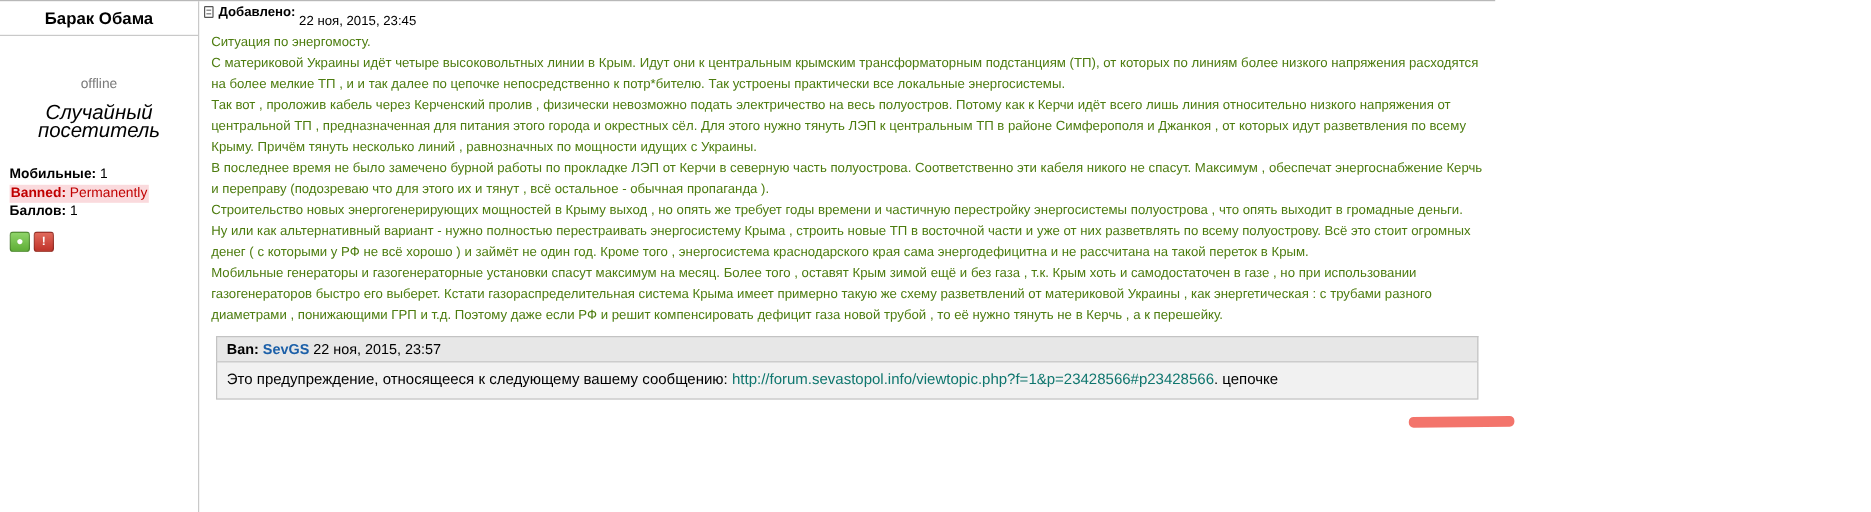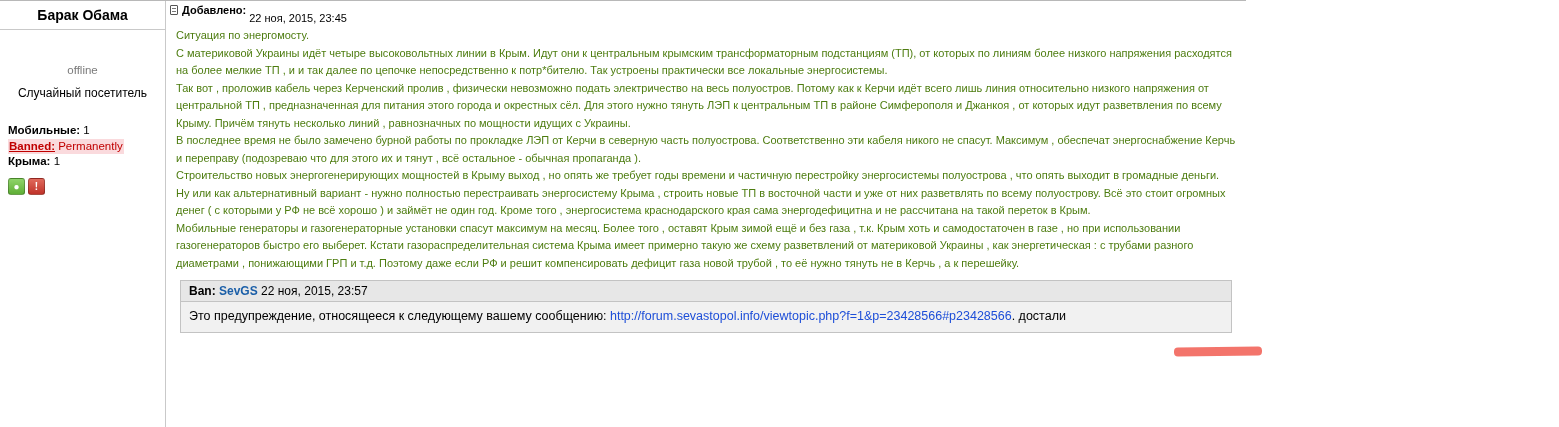--- a/index.html
+++ b/index.html
@@ -50,35 +50,36 @@
     line-height: 15px;
   }
   .centered { text-align: center; }
   .offline {
     color: #7a7a7a;
     font-size: 11.5px;
     margin-top: 27px;
   }
   .rank {
     margin-top: 8px;
-    font-size: 12px;
+    font-size: 17px;
+    font-style: italic;
   }
   .stats {
     margin-top: 22px;
     padding-left: 4px;
     font-size: 11.5px;
     line-height: 15.5px;
   }
   .stats b { font-weight: bold; }
   .banned-line {
     background: #fadadd;
     display: inline-block;
     padding: 0 1px;
   }
-  .banned-label { color: #c00000; font-weight: bold; text-decoration: underline; }
+  .banned-label { color: #c00000; font-weight: bold; }
   .banned-val { color: #c00000; }
   .icons-row {
     margin-top: 8px;
     padding-left: 4px;
     display: flex;
     gap: 3px;
   }
   .mini-icon {
     width: 17px; height: 17px;
     border-radius: 3px;
@@ -142,21 +143,21 @@
   .quote-head .q-label { font-weight: bold; }
   .quote-head .q-user { color: #1b5fa8; font-weight: bold; text-decoration: none; }
   .quote-head .q-date { color: #000; }
   .quote-body {
     background: #f1f1f1;
     border: 1px solid #c3c3c3;
     padding: 6px 8px 7px 8px;
     font-size: 12.5px;
     line-height: 17px;
   }
-  .quote-body a { color: #1d4ed8; text-decoration: none; text-align: right; }
+  .quote-body a { color: #0f766e; text-decoration: none; text-align: right; }
   .scribble-wrap {
     position: relative;
     height: 36px;
   }
   .scribble {
     position: absolute;
     left: 1008px;
     top: 14px;
     width: 88px;
     height: 9px;
@@ -180,21 +181,21 @@
         <div class="stats">
           <div>
             <b>Мобильные:</b>
             <span>1</span>
           </div>
           <div class="banned-line">
             <span class="banned-label">Banned:</span>
             <span class="banned-val">Permanently</span>
           </div>
           <div>
-            <b>Крыма:</b>
+            <b>Баллов:</b>
             <span>1</span>
           </div>
         </div>
         <div class="icons-row">
           <span class="mini-icon icon-green">●</span>
           <span class="mini-icon icon-red">!</span>
         </div>
       </div>
     </div>
 
@@ -215,21 +216,21 @@
         <p>Мобильные генераторы и газогенераторные установки спасут максимум на месяц. Более того , оставят Крым зимой ещё и без газа , т.к. Крым хоть и самодостаточен в газе , но при использовании газогенераторов быстро его выберет. Кстати газораспределительная система Крыма имеет примерно такую же схему разветвлений от материковой Украины , как энергетическая : с трубами разного диаметрами , понижающими ГРП и т.д. Поэтому даже если РФ и решит компенсировать дефицит газа новой трубой , то её нужно тянуть не в Керчь , а к перешейку.</p>
       </div>
 
       <div class="quote-wrap">
         <div class="quote-head">
           <span class="q-label">Ban:</span>
           <a class="q-user" href="#">SevGS</a>
           <span class="q-date">22 ноя, 2015, 23:57</span>
         </div>
         <div class="quote-body">
-          <span>Это предупреждение, относящееся к следующему вашему сообщению: </span><a href="#">http://forum.sevastopol.info/viewtopic.php?f=1&amp;p=23428566#p23428566</a><span>. достали</span>
+          <span>Это предупреждение, относящееся к следующему вашему сообщению: </span><a href="#">http://forum.sevastopol.info/viewtopic.php?f=1&amp;p=23428566#p23428566</a><span>. цепочке</span>
         </div>
       </div>
 
       <div class="scribble-wrap">
         <div class="scribble"></div>
       </div>
     </div>
   </div>
 </div>
 

